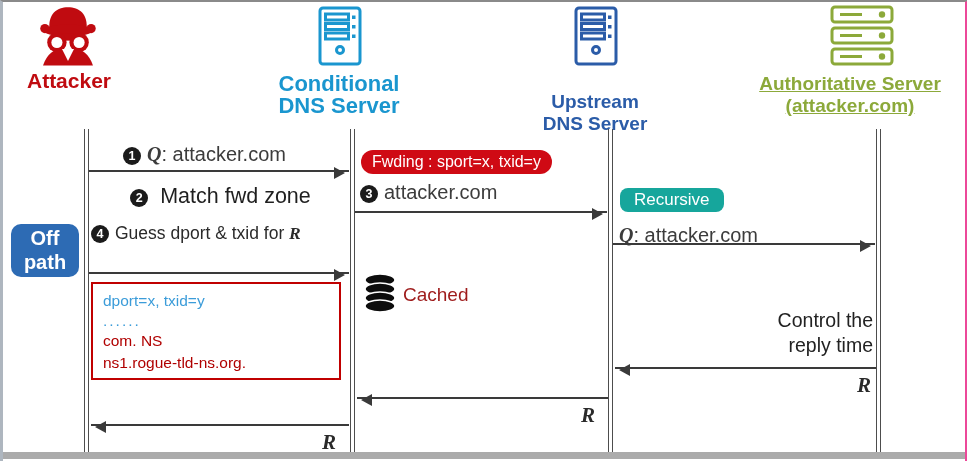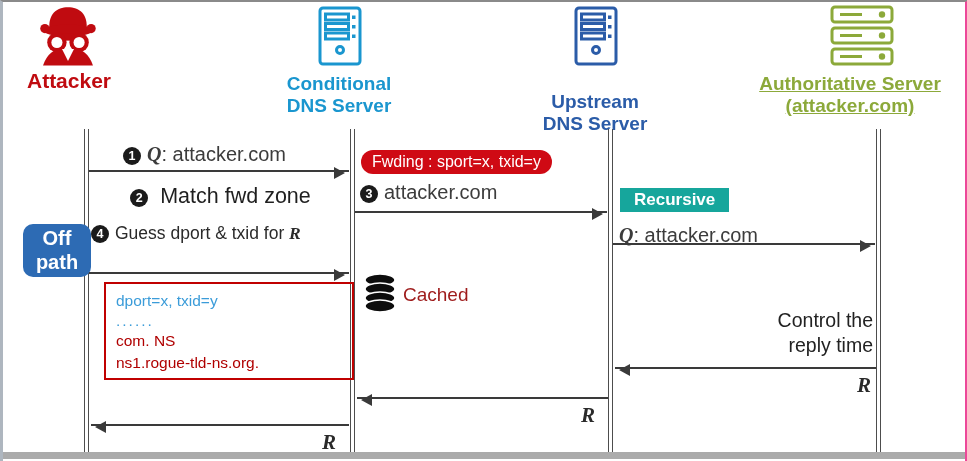--- a/index.html
+++ b/index.html
@@ -5,48 +5,48 @@
   html,body{margin:0;padding:0;background:#e8e8e8;}
   .canvas{
     position:relative;width:962px;height:459px;background:#ffffff;
     border-top:2px solid #8a8a8a;border-left:3px solid #aeb6bf;border-right:4px solid #ec4899;
     font-family:"Liberation Sans","DejaVu Sans",sans-serif;overflow:hidden;
   }
   .bottom-bar{position:absolute;left:0;top:450px;width:100%;height:7px;background:#ababab;}
   .icon{position:absolute;}
   .actor-label{position:absolute;font-weight:bold;text-align:center;}
   .lbl-attacker{left:8px;top:67px;width:116px;font-size:21px;color:#c00b10;}
-  .lbl-cond{left:245px;top:71px;width:182px;font-size:19px;line-height:22px;color:#1a96cf;}
+  .lbl-cond{left:245px;top:71px;width:182px;font-size:22px;line-height:22px;color:#1a96cf;}
   .lbl-up{left:501px;top:89px;width:182px;font-size:19px;line-height:22px;color:#2b5ca8;}
   .lbl-auth{left:733px;top:71px;width:228px;font-size:19px;line-height:22px;color:#8ca93a;text-decoration:underline;}
   .lifeline{position:absolute;top:127px;height:323px;width:3px;
     border-left:1.5px solid #4d4d4d;border-right:1.5px solid #4d4d4d;}
   .ll-a{left:81px;} .ll-c{left:347px;} .ll-u{left:605px;} .ll-x{left:873px;}
   .arr{position:absolute;height:0;border-top:2.2px solid #3a3a3a;}
   .arr.r::after{content:"";position:absolute;right:-2px;top:-5px;width:0;height:0;
     border:6px solid transparent;border-left:11px solid #3a3a3a;}
   .arr.l::before{content:"";position:absolute;left:-2px;top:-5px;width:0;height:0;
     border:6px solid transparent;border-right:11px solid #3a3a3a;}
   .msg{position:absolute;font-size:20px;color:#3c3c3c;white-space:nowrap;}
   .numc{display:inline-block;width:18px;height:18px;border-radius:50%;background:#1b1b1b;
     color:#fff;font-size:12.5px;font-weight:bold;line-height:18px;text-align:center;
     margin-right:6px;vertical-align:1px;}
   .serifb{font-family:"Liberation Serif","DejaVu Serif",serif;font-style:italic;font-weight:bold;}
   .rlab{position:absolute;font-family:"Liberation Serif","DejaVu Serif",serif;
     font-style:italic;font-weight:bold;font-size:21px;color:#2a2a2a;text-align:right;width:36px;}
   .badge{position:absolute;color:#fff;white-space:nowrap;}
   .badge-fwding{left:358px;top:148px;background:#cf0a14;border-radius:12px;
     font-size:16px;padding:3px 11px;}
-  .badge-recursive{left:617px;top:186px;background:#16a69c;border-radius:0;
-    font-size:17px;padding:2px 14px;font-weight:bold;}
-  .badge-offpath{left:20px;top:222px;width:68px;background:#2d6bb4;border-radius:10px;
+  .badge-recursive{left:617px;top:186px;background:#16a69c;border-radius:8px;
+    font-size:17px;padding:2px 14px;}
+  .badge-offpath{left:8px;top:222px;width:68px;background:#2d6bb4;border-radius:10px;
     font-size:20px;font-weight:bold;text-align:center;line-height:24px;padding:2px 0 3px 0;}
   .spoofbox{position:absolute;left:88px;top:280px;width:250px;height:98px;
     border:2px solid #c00000;padding:6px 0 0 10px;box-sizing:border-box;
-    font-size:15.5px;line-height:22px;white-space:nowrap;margin-left:13px;}
+    font-size:15.5px;line-height:22px;white-space:nowrap;}
   .sp-blue{color:#3b9cd9;}
   .sp-dots{color:#3b9cd9;letter-spacing:2px;line-height:18px;}
   .sp-red{color:#b00000;}
   .cached-lbl{position:absolute;left:400px;top:282px;font-size:19px;color:#9e1b1b;}
   .control-lbl{position:absolute;left:718px;top:306px;width:152px;text-align:right;
     font-size:19.5px;line-height:25px;color:#222;}
   .center{text-align:center;}
 </style>
 </head>
 <body>

